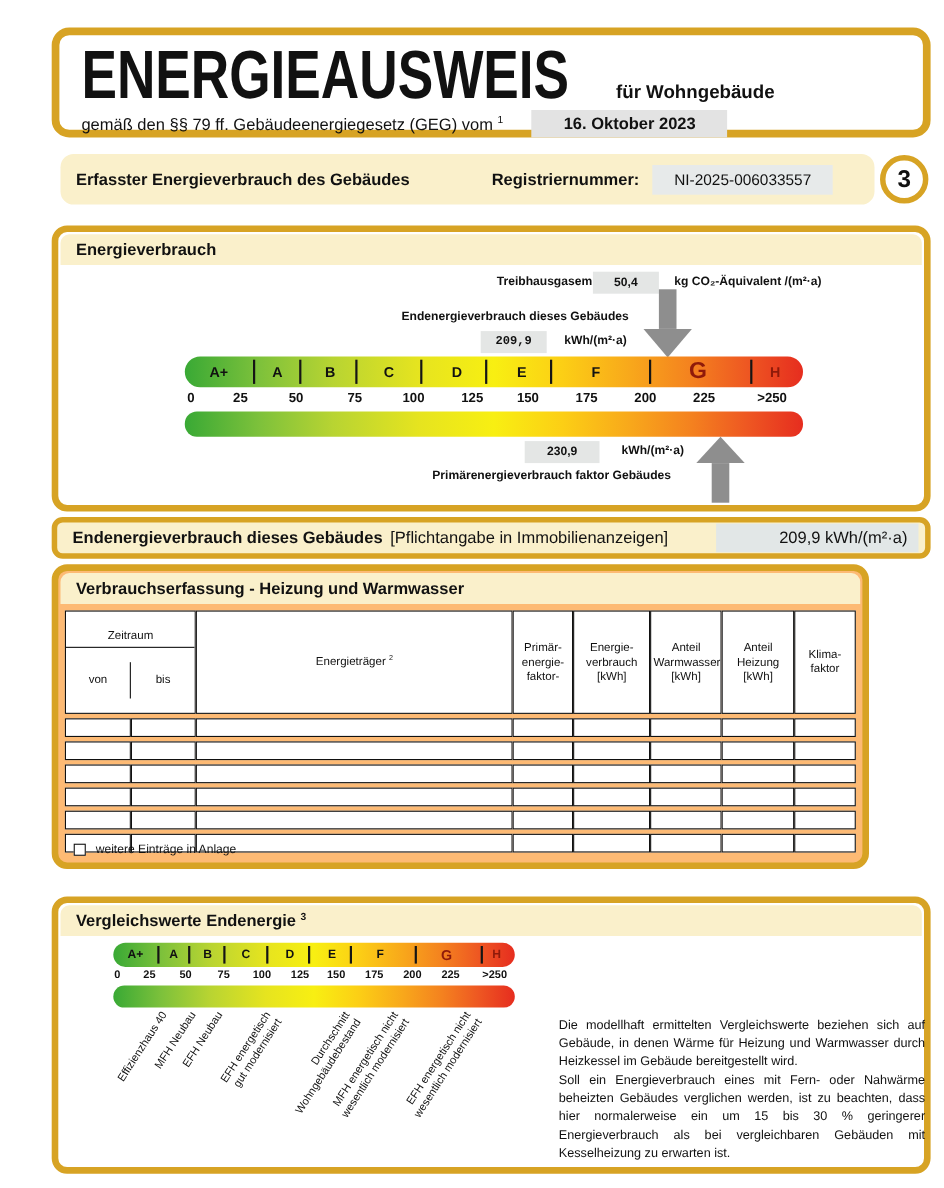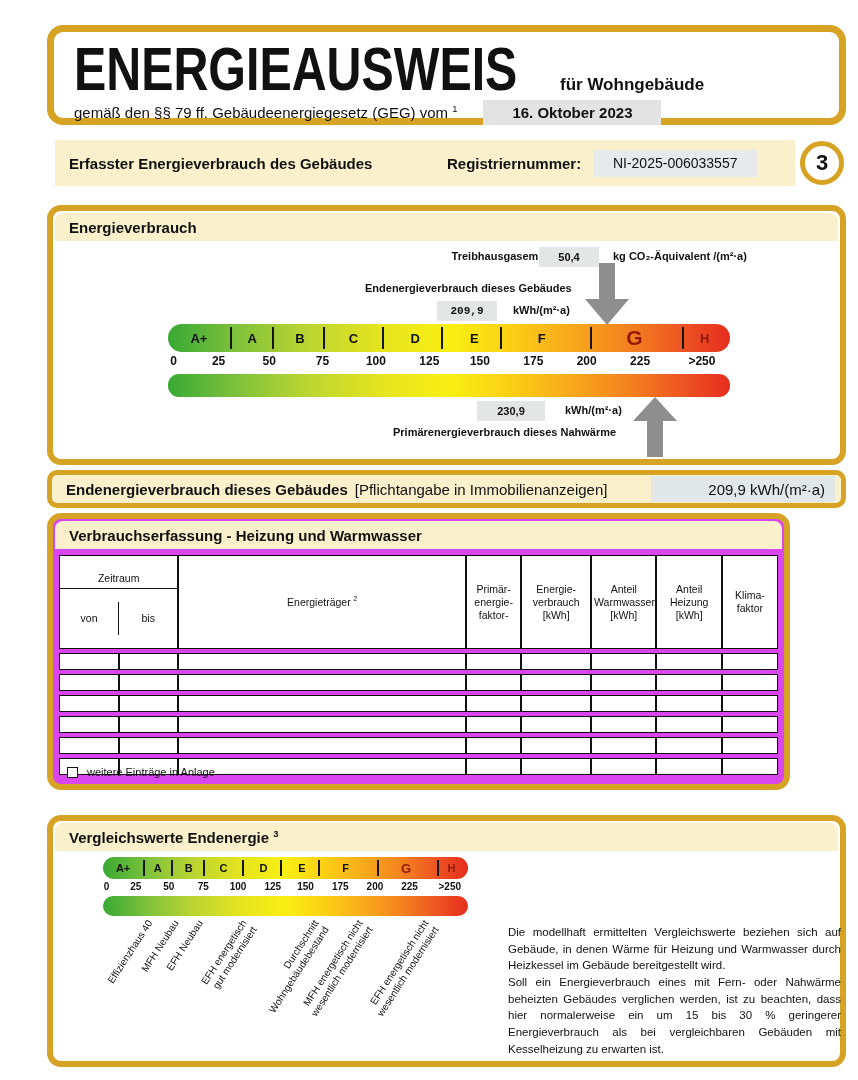--- a/index.html
+++ b/index.html
@@ -17,21 +17,21 @@
   .titlebox{left:47px;top:25px;width:799px;height:100px;border-width:7px;border-radius:16px;padding:6px 0 0 20px;}
   .title-line{display:flex;align-items:baseline;height:58px;}
   .main-title{margin:0;font-size:62px;font-weight:bold;line-height:1;width:472px;
               transform:scaleX(0.78);transform-origin:0 100%;white-space:nowrap;}
   .subtitle{font-size:17px;font-weight:bold;margin-left:14px;}
   .law-line{display:flex;align-items:center;font-size:15px;margin-top:4px;}
   .datebox{width:178px;height:25px;margin-left:26px;font-size:15px;background:#e3e3e3;font-weight:bold;}
 
   
   .regrow{position:absolute;left:55px;top:140px;width:740px;height:46px;background:#faf0cb;
-          border-radius:0;display:flex;align-items:center;box-sizing:border-box;
+          border-radius:12px;display:flex;align-items:center;box-sizing:border-box;
           padding:0 14px;font-size:15px;}
   .regrow .sec{font-weight:bold;width:378px;}
   .regrow .reg{font-weight:bold;}
   .regbox{width:164px;height:27px;margin-left:12px;font-size:14px;background:#e7eaea;}
   .pagecircle{position:absolute;left:800px;top:141px;width:44px;height:44px;box-sizing:border-box;
               border:5px solid #d7a324;border-radius:50%;background:#fff;display:flex;
               align-items:center;justify-content:center;font-size:22px;font-weight:bold;}
 
   
   .energybox{left:47px;top:205px;width:799px;height:260px;}
@@ -49,21 +49,21 @@
   .arrow .head-up{width:0;height:0;border-left:22px solid transparent;border-right:22px solid transparent;border-bottom:24px solid #8e8e8e;}
 
   
   .banner{left:47px;top:470px;width:799px;height:38px;border-width:5px;border-radius:10px;
           background:#faf0cb;display:flex;align-items:center;padding:0 6px 0 14px;font-size:15px;}
   .banner .b1{font-weight:bold;}
   .banner .b2{margin-left:7px;}
   .banner .val{margin-left:auto;width:184px;height:26px;background:#e2e7e7;justify-content:flex-end;padding-right:10px;box-sizing:border-box;font-size:15px;}
 
   
-  .tablebox{left:47px;top:513px;width:743px;height:277px;background:#d946ef;}
+  .tablebox{left:47px;top:513px;width:743px;height:277px;background:#fdba74;}
   .ctable{position:absolute;left:6px;right:6px;top:32px;border-collapse:separate;border-spacing:0 4px;
           table-layout:fixed;width:calc(100% - 12px);font-size:11px;}
   .ctable th,.ctable td{border:1px solid #111;background:#fff;text-align:center;vertical-align:middle;
           font-weight:normal;padding:0 2px;overflow:hidden;}
   .ctable th{height:52px;white-space:pre-line;font-size:10.5px;line-height:1.25;}
   .ctable td{height:22px;}
   .ctable td.empty{height:15px;}
   .zcell{padding:0 !important;}
   .zr-top{height:19px;line-height:19px;border-bottom:1px solid #111;}
   .zr-vonbis{display:flex;height:33px;}
@@ -155,21 +155,21 @@
       <span style="left:55.5%">150</span>
       <span style="left:65%">175</span>
       <span style="left:74.5%">200</span>
       <span style="left:84%">225</span>
       <span style="left:95%">&gt;250</span>
     </div>
     <div class="gradbar" style="left:115px;top:163px;width:562px;height:23px;border-radius:11px;"></div>
 
     <span class="graybox" style="position:absolute;left:424px;top:190px;width:68px;height:20px;font-size:11px;font-weight:bold;">230,9</span>
     <span class="lbl" style="left:512px;top:193px;">kWh/(m²·a)</span>
-    <span class="lbl" style="left:340px;top:215px;">Primärenergieverbrauch dieses Nahwärme</span>
+    <span class="lbl" style="left:340px;top:215px;">Primärenergieverbrauch faktor Gebäudes</span>
 
     <div class="arrow" style="left:580px;top:186px;">
       <div class="head-up"></div>
         <div class="shaft"></div>
     </div>
   </div>
 
   <div class="goldbox banner">
     <span class="b1">Endenergieverbrauch dieses Gebäudes</span>
     <span class="b2">[Pflichtangabe in Immobilienanzeigen]</span>

